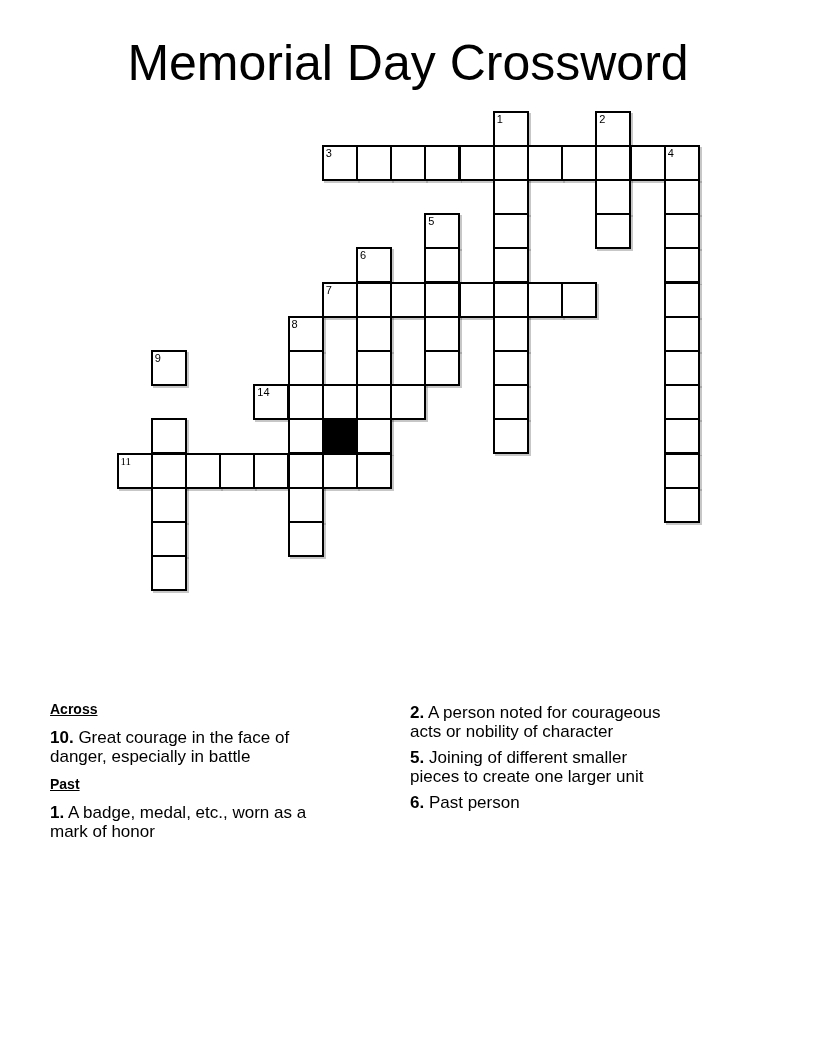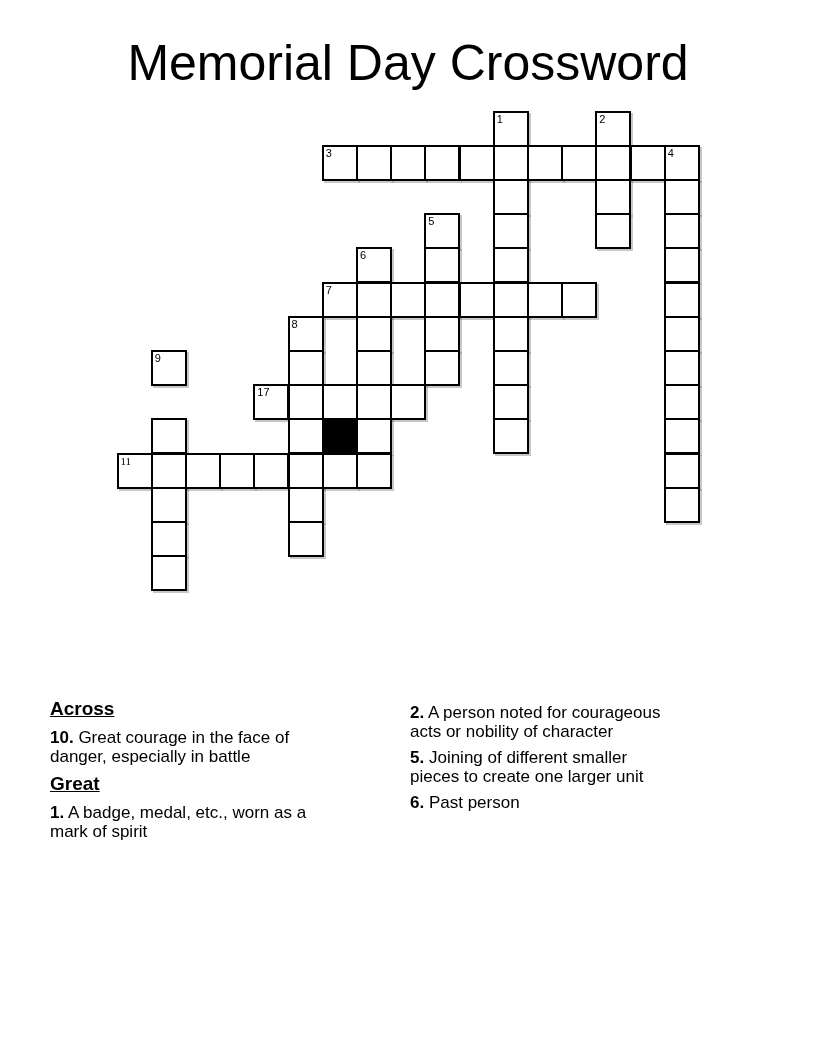--- a/index.html
+++ b/index.html
@@ -41,21 +41,21 @@
     left: 2px;
     font-size: 11px;
     line-height: 13px;
     font-weight: 400;
     color: #000000;
   }
   .clue-col { position: absolute; }
   .col-left  { left: 50px;  top: 698px; width: 350px; }
   .col-right { left: 410px; top: 703px; width: 352px; }
   .clue-heading {
-    font-size: 19px;
+    font-size: 14px;
     line-height: 22px;
     font-weight: 700;
     text-decoration: underline;
     margin: 0 0 8px 0;
   }
   .clue {
     font-size: 17px;
     line-height: 19px;
     margin: 0 0 7px 0;
     white-space: pre-line;
@@ -126,21 +126,21 @@
       <div class="cell" style="left: 663.7px; top: 315.7px;"></div>
       <div class="cell" style="left: 150.7px; top: 349.9px;">
         <span class="cellnum">9</span>
       </div>
       <div class="cell" style="left: 287.5px; top: 349.9px;"></div>
       <div class="cell" style="left: 355.9px; top: 349.9px;"></div>
       <div class="cell" style="left: 424.3px; top: 349.9px;"></div>
       <div class="cell" style="left: 492.7px; top: 349.9px;"></div>
       <div class="cell" style="left: 663.7px; top: 349.9px;"></div>
       <div class="cell" style="left: 253.3px; top: 384.1px;">
-        <span class="cellnum">17</span>
+        <span class="cellnum">14</span>
       </div>
       <div class="cell" style="left: 287.5px; top: 384.1px;"></div>
       <div class="cell" style="left: 321.7px; top: 384.1px;"></div>
       <div class="cell" style="left: 355.9px; top: 384.1px;"></div>
       <div class="cell" style="left: 390.1px; top: 384.1px;"></div>
       <div class="cell" style="left: 492.7px; top: 384.1px;"></div>
       <div class="cell" style="left: 663.7px; top: 384.1px;"></div>
       <div class="cell" style="left: 150.7px; top: 418.3px;"></div>
       <div class="cell" style="left: 287.5px; top: 418.3px;"></div>
       <div class="cell black" style="left: 321.7px; top: 418.3px;"></div>
@@ -163,23 +163,23 @@
       <div class="cell" style="left: 663.7px; top: 486.7px;"></div>
       <div class="cell" style="left: 150.7px; top: 520.9px;"></div>
       <div class="cell" style="left: 287.5px; top: 520.9px;"></div>
       <div class="cell" style="left: 150.7px; top: 555.1px;"></div>
     </div>
 
   <div class="clue-col col-left">
     <div class="clue-heading">Across</div>
     <p class="clue"><b>10.</b> <span>Great courage in the face of
 danger, especially in battle</span></p>
-    <div class="clue-heading">Great</div>
+    <div class="clue-heading">Past</div>
     <p class="clue"><b>1.</b> <span>A badge, medal, etc., worn as a
-mark of spirit</span></p>
+mark of honor</span></p>
   </div>
 
   <div class="clue-col col-right">
     <p class="clue"><b>2.</b> <span>A person noted for courageous
 acts or nobility of character</span></p>
     <p class="clue"><b>5.</b> <span>Joining of different smaller
 pieces to create one larger unit</span></p>
     <p class="clue"><b>6.</b> <span>Past person</span></p>
   </div>
 

